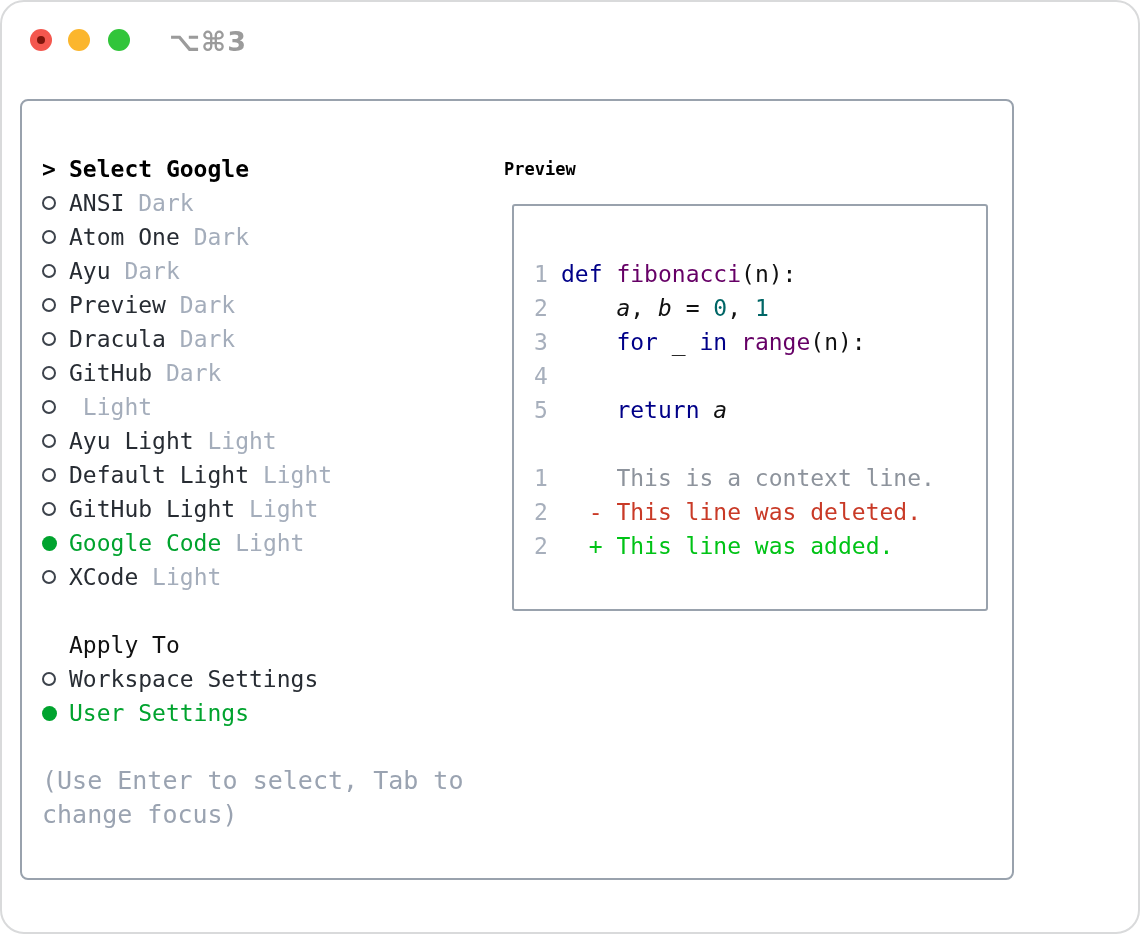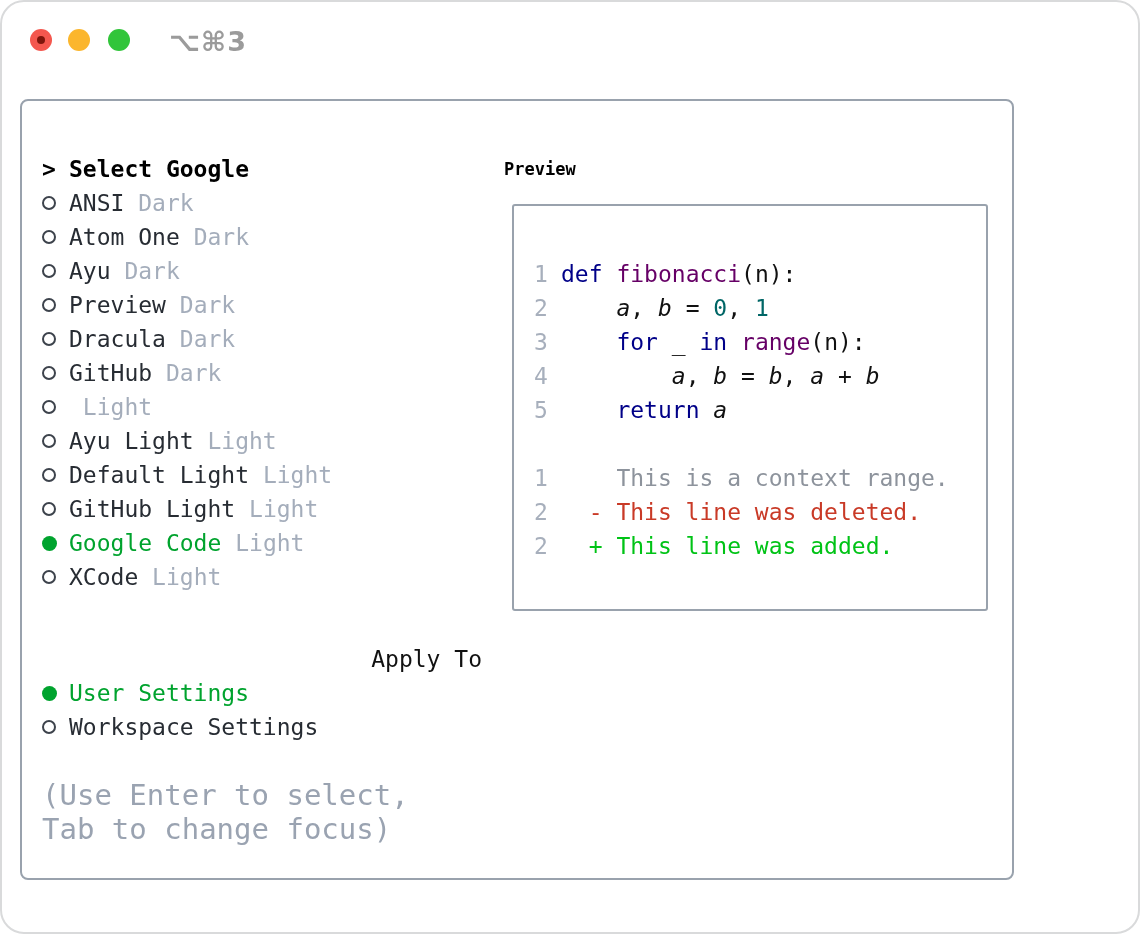--- a/index.html
+++ b/index.html
@@ -44,23 +44,23 @@
   .header-text { font-weight: bold; color: #000; }
   .subheader-text { font-weight: normal; color: #111; }
   .item-name { color: var(--text_dark); text-align: right; }
   .item-name.selected { color: var(--accent_green); }
   .item-variant { color: var(--dim_gray); }
   .radio {
     width: 14px; height: 14px; border-radius: 50%;
     border: 2px solid #3d434c; background: transparent;
   }
   .radio.on { width: 15px; height: 15px; border: none; background: var(--accent_green); }
-  .apply-header { margin-top: 48px; justify-content: flex-end; }
+  .apply-header { margin-top: 34px; }
   .hint {
-    margin-top: 34px; width: 432px; font-size: 29px; line-height: 34px;
+    margin-top: 34px; width: 432px; font-size: 25px; line-height: 34px;
     color: var(--hint_gray); word-break: normal;
   }
 
   
   .preview-title {
     position: absolute; left: 482px; top: 51px; height: 34px; line-height: 34px;
     font-size: 17px; font-weight: bold; color: #000;
   }
   .preview-box {
     position: absolute; left: 490px; top: 103px; width: 476px; height: 407px;
@@ -115,22 +115,22 @@
           <div class="row"><span class="marker"><span class="radio on"></span></span><span class="item-name selected">Google Code</span><span> </span><span class="item-variant">Light</span></div>
           <div class="row"><span class="marker"><span class="radio"></span></span><span class="item-name">XCode</span><span> </span><span class="item-variant">Light</span></div>
         </div>
 
       <div class="row apply-header">
         <span class="marker"></span>
         <span class="subheader-text">Apply To</span>
       </div>
 
       <div id="apply-options">
+          <div class="row"><span class="marker"><span class="radio"></span></span><span class="item-name">Workspace Settings</span></div>
           <div class="row"><span class="marker"><span class="radio on"></span></span><span class="item-name selected">User Settings</span></div>
-          <div class="row"><span class="marker"><span class="radio"></span></span><span class="item-name">Workspace Settings</span></div>
         </div>
 
       <div class="hint">(Use Enter to select, Tab to change focus)</div>
     </div>
 
     <div class="preview-title">Preview</div>
 
     <div class="preview-box">
       <div id="code-lines">
           <div class="code-row">
@@ -140,33 +140,32 @@
           <div class="code-row">
             <span class="gutter">2</span>
             <span class="code-content"><span class="tk-plain">    </span><span class="tk-var">a</span><span class="tk-plain">, </span><span class="tk-var">b</span><span class="tk-plain"> = </span><span class="tk-num">0</span><span class="tk-plain">, </span><span class="tk-num">1</span></span>
           </div>
           <div class="code-row">
             <span class="gutter">3</span>
             <span class="code-content"><span class="tk-plain">    </span><span class="tk-kw">for</span><span class="tk-plain"> _ </span><span class="tk-kw">in</span><span class="tk-plain"> </span><span class="tk-fn">range</span><span class="tk-plain">(n):</span></span>
           </div>
           <div class="code-row">
             <span class="gutter">4</span>
-            <span class="code-content"><span class="tk-plain">        </span><span class="tk-var">a</span><span class="tk-plain">, </span><span class="tk-var">b</span><span class="tk-plain"> = </span><span class="tk-var">b</span><span class="tk-plain">, </span><span class="tk-var">a</span><span class="tk-plain"> + </span><span class="tk-var">b</span></span>
           </div>
           <div class="code-row">
             <span class="gutter">5</span>
             <span class="code-content"><span class="tk-plain">    </span><span class="tk-kw">return</span><span class="tk-plain"> </span><span class="tk-var">a</span></span>
           </div>
           <div class="code-row">
             <span class="gutter"></span>
             <span class="code-content"></span>
           </div>
           <div class="code-row">
             <span class="gutter">1</span>
-            <span class="code-content"><span class="tk-ctx">    This is a context range.</span></span>
+            <span class="code-content"><span class="tk-ctx">    This is a context line.</span></span>
           </div>
           <div class="code-row">
             <span class="gutter">2</span>
             <span class="code-content"><span class="tk-del">  - This line was deleted.</span></span>
           </div>
           <div class="code-row">
             <span class="gutter">2</span>
             <span class="code-content"><span class="tk-add">  + This line was added.</span></span>
           </div>
         </div>

